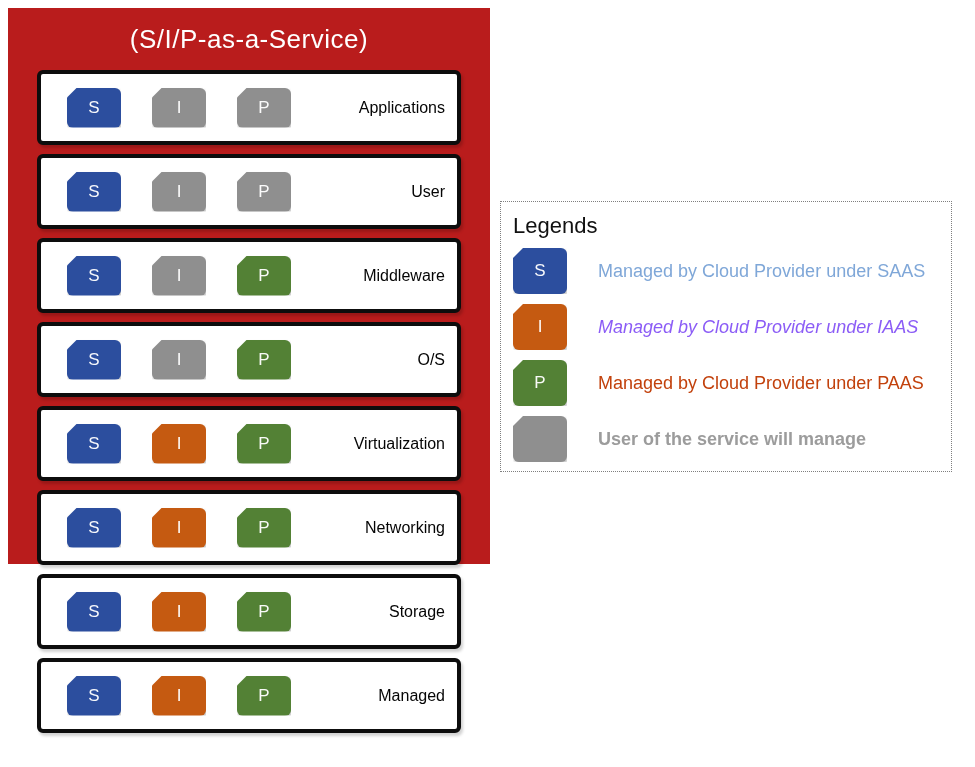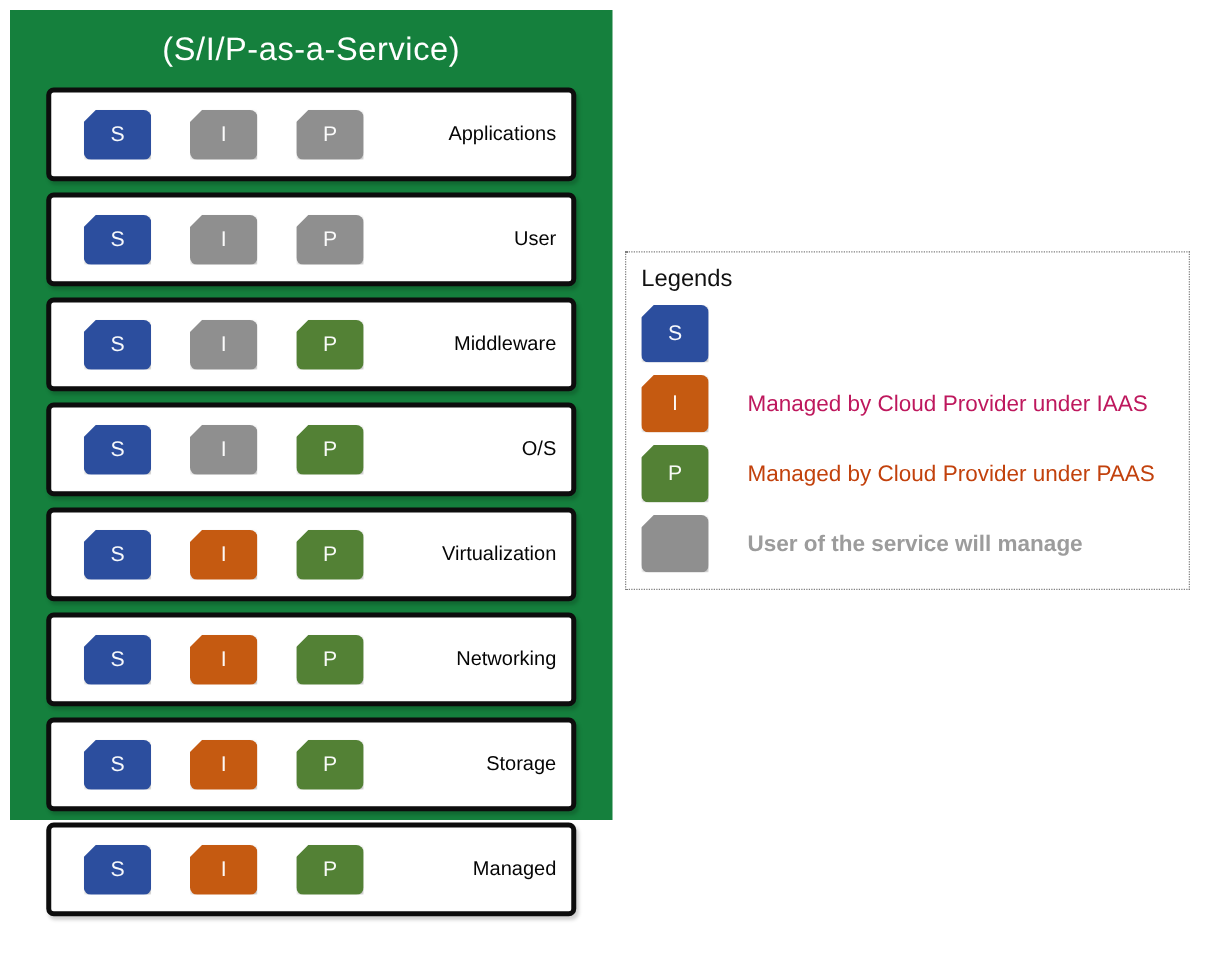--- a/index.html
+++ b/index.html
@@ -9,22 +9,22 @@
     position: relative;
     width: 975px;
     height: 767px;
     background: #ffffff;
     overflow: hidden;
   }
   
   .panel {
     position: absolute;
     left: 8px; top: 8px;
-    width: 482px; height: 648px;
-    background: #15803d;
+    width: 482px; height: 556px;
+    background: #b91c1c;
   }
   .panel-title {
     height: 62px;
     display: flex;
     align-items: center;
     justify-content: center;
     color: #ffffff;
     font-size: 26px;
     letter-spacing: 0.5px;
   }
@@ -65,21 +65,21 @@
   
   .legend {
     position: absolute;
     left: 500px; top: 201px;
     width: 452px; height: 271px;
     border: 1px dotted #7f7f7f;
     background: #ffffff;
     padding: 11px 0 0 12px;
   }
   .legend-title {
-    font-size: 19px;
+    font-size: 22px;
     color: #111111;
     margin-bottom: 9px;
   }
   .legend-item {
     display: flex;
     align-items: center;
     margin-bottom: 10px;
   }
   .legend-item .chip { height: 46px; }
   .legend-text {
@@ -168,25 +168,26 @@
     <span class="layer-label">Managed</span>
   </div>
 </div>
   </div>
 
   <div class="legend">
     <div class="legend-title">Legends</div>
     <div>
   <div class="legend-item">
     <span class="chip" style="background: rgb(44, 78, 158);">S</span>
+    <span class="legend-text" style="color: rgb(127, 167, 216);">Managed by Cloud Provider under SAAS</span>
   </div>
 
   <div class="legend-item">
     <span class="chip" style="background: rgb(197, 90, 17);">I</span>
-    <span class="legend-text" style="color: #be185d;">Managed by Cloud Provider under IAAS</span>
+    <span class="legend-text" style="color: #8b5cf6; font-style: italic;">Managed by Cloud Provider under IAAS</span>
   </div>
 
   <div class="legend-item">
     <span class="chip" style="background: rgb(83, 129, 53);">P</span>
     <span class="legend-text" style="color: #c2410c;">Managed by Cloud Provider under PAAS</span>
   </div>
 
   <div class="legend-item">
     <span class="chip" style="background: rgb(143, 143, 143);"></span>
     <span class="legend-text" style="color: rgb(156, 156, 156); font-weight: bold;">User of the service will manage</span>

